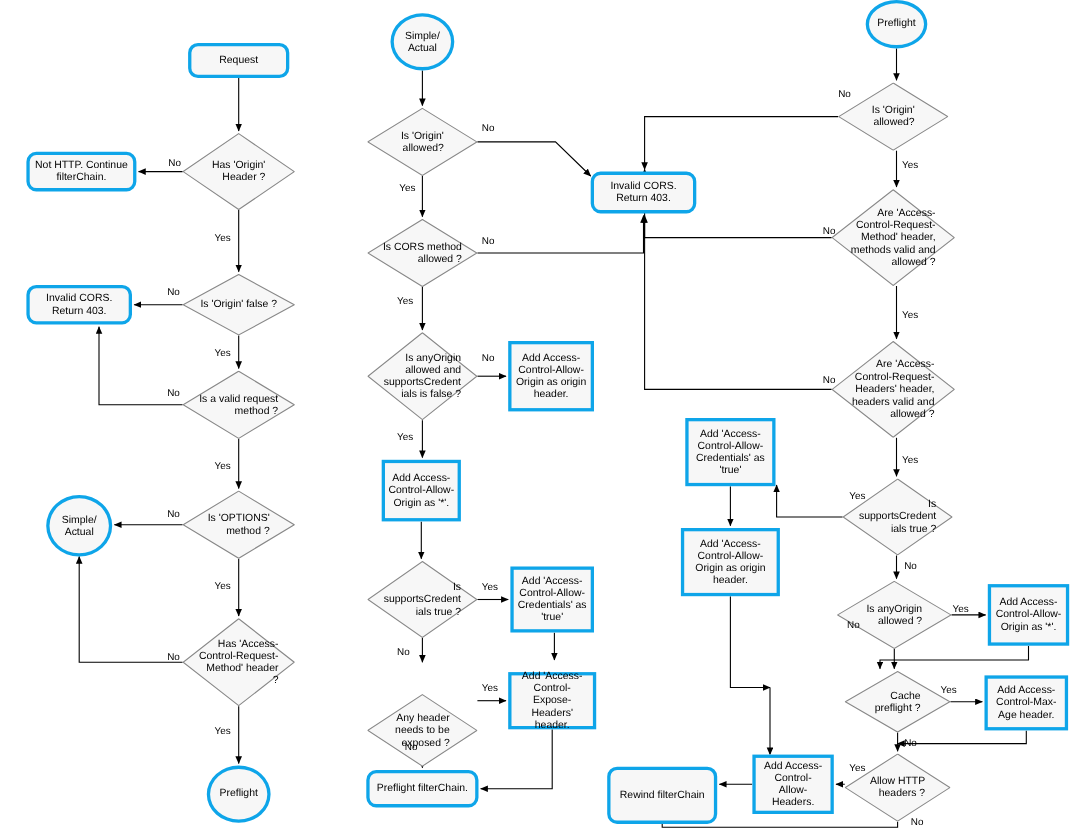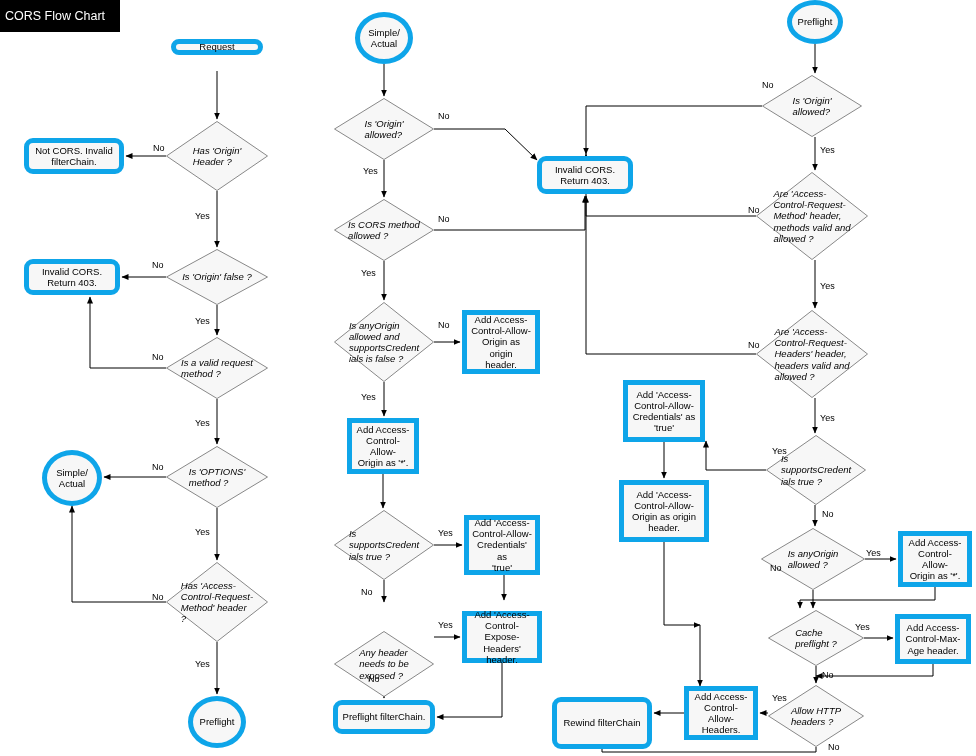--- a/index.html
+++ b/index.html
@@ -14,38 +14,38 @@
   }
   #canvas{position:absolute;left:0;top:0;width:976px;height:756px;}
   svg.edges{position:absolute;left:0;top:0;width:976px;height:756px;}
   .node{
     position:absolute;
     box-sizing:border-box;
     display:flex;align-items:center;justify-content:center;
     text-align:center;
     line-height:1.18;
     background:#f7f7f7;
-    border:5px solid #0ea5e9;
+    border:3px solid #0ea5e9;
     color:#000;
     padding:2px 3px;
     white-space:pre-line;
   }
   .node.rect{border-radius:0;}
   .node.round{border-radius:9px;}
   .node.ellipse{border-radius:50%;}
   .node.diamond{
     border:none;background:transparent;padding:0;
   }
   .diamond .dshape{
     position:absolute;left:0;top:0;width:100%;height:100%;
   }
   .diamond .dlabel{
     position:relative;z-index:2;width:100%;
     display:flex;align-items:center;justify-content:center;
-    text-align:left;white-space:pre-line;line-height:1.18;font-style:italic;
+    text-align:right;white-space:pre-line;line-height:1.18;
   }
   .edge-label{
     position:absolute;
     font-size:9px;
     color:#000;
     background:transparent;
     white-space:nowrap;
   }
   #title-badge{
     position:absolute;left:0;top:0;width:120px;height:32px;
@@ -115,26 +115,26 @@
       <path d="M864,638 L893,638"></path>
       <path d="M816,666 L816,683"></path>
       <path d="M933,664 L933,676 L816,676" marker-end=""></path>
       <path d="M768,713 L760,713"></path>
       <path d="M684,713 L654,713"></path>
       <path d="M816,747 L816,752 L602,752 L602,733"></path>
     </g>
   </svg>
 
   <div id="nodes-layer">
-      <div class="node round" style="left: 171px; top: 39px; width: 92px; height: 16px;">Request</div>
+      <div class="node round" style="left: 171px; top: 39px; width: 92px; height: 32px;">Request</div>
       <div class="node diamond" style="left: 166px; top: 121px; width: 102px; height: 70px;"><svg class="dshape" viewBox="0 0 102 70" preserveAspectRatio="none">
           <polygon points="51,0.5 101.5,35 51,69.5 0.5,35" fill="#f7f7f7" stroke="#888888" stroke-width="1"></polygon>
         </svg><div class="dlabel" style="height: 70px;">Has 'Origin'
 Header ?</div></div>
-      <div class="node round" style="left: 24px; top: 138px; width: 100px; height: 36px;">Not CORS. Invalid
+      <div class="node round" style="left: 24px; top: 138px; width: 100px; height: 36px;">Not HTTP. Continue
 filterChain.</div>
       <div class="node diamond" style="left: 166px; top: 249px; width: 102px; height: 56px;"><svg class="dshape" viewBox="0 0 102 56" preserveAspectRatio="none">
           <polygon points="51,0.5 101.5,28 51,55.5 0.5,28" fill="#f7f7f7" stroke="#888888" stroke-width="1"></polygon>
         </svg><div class="dlabel" style="height: 56px;">Is 'Origin' false ?</div></div>
       <div class="node round" style="left: 24px; top: 259px; width: 96px; height: 36px;">Invalid CORS.
 Return 403.</div>
       <div class="node diamond" style="left: 166px; top: 337px; width: 102px; height: 62px;"><svg class="dshape" viewBox="0 0 102 62" preserveAspectRatio="none">
           <polygon points="51,0.5 101.5,31 51,61.5 0.5,31" fill="#f7f7f7" stroke="#888888" stroke-width="1"></polygon>
         </svg><div class="dlabel" style="height: 62px;">Is a valid request
 method ?</div></div>
@@ -280,14 +280,13 @@
       <div class="edge-label" style="left: 772px; top: 446px;">Yes</div>
       <div class="edge-label" style="left: 822px; top: 509px;">No</div>
       <div class="edge-label" style="left: 770px; top: 563px;">No</div>
       <div class="edge-label" style="left: 866px; top: 548px;">Yes</div>
       <div class="edge-label" style="left: 855px; top: 622px;">Yes</div>
       <div class="edge-label" style="left: 822px; top: 670px;">No</div>
       <div class="edge-label" style="left: 772px; top: 693px;">Yes</div>
       <div class="edge-label" style="left: 828px; top: 742px;">No</div>
     </div>
 
-  <div id="title-badge">CORS Flow Chart</div>
 </div>
 
 </body></html>

